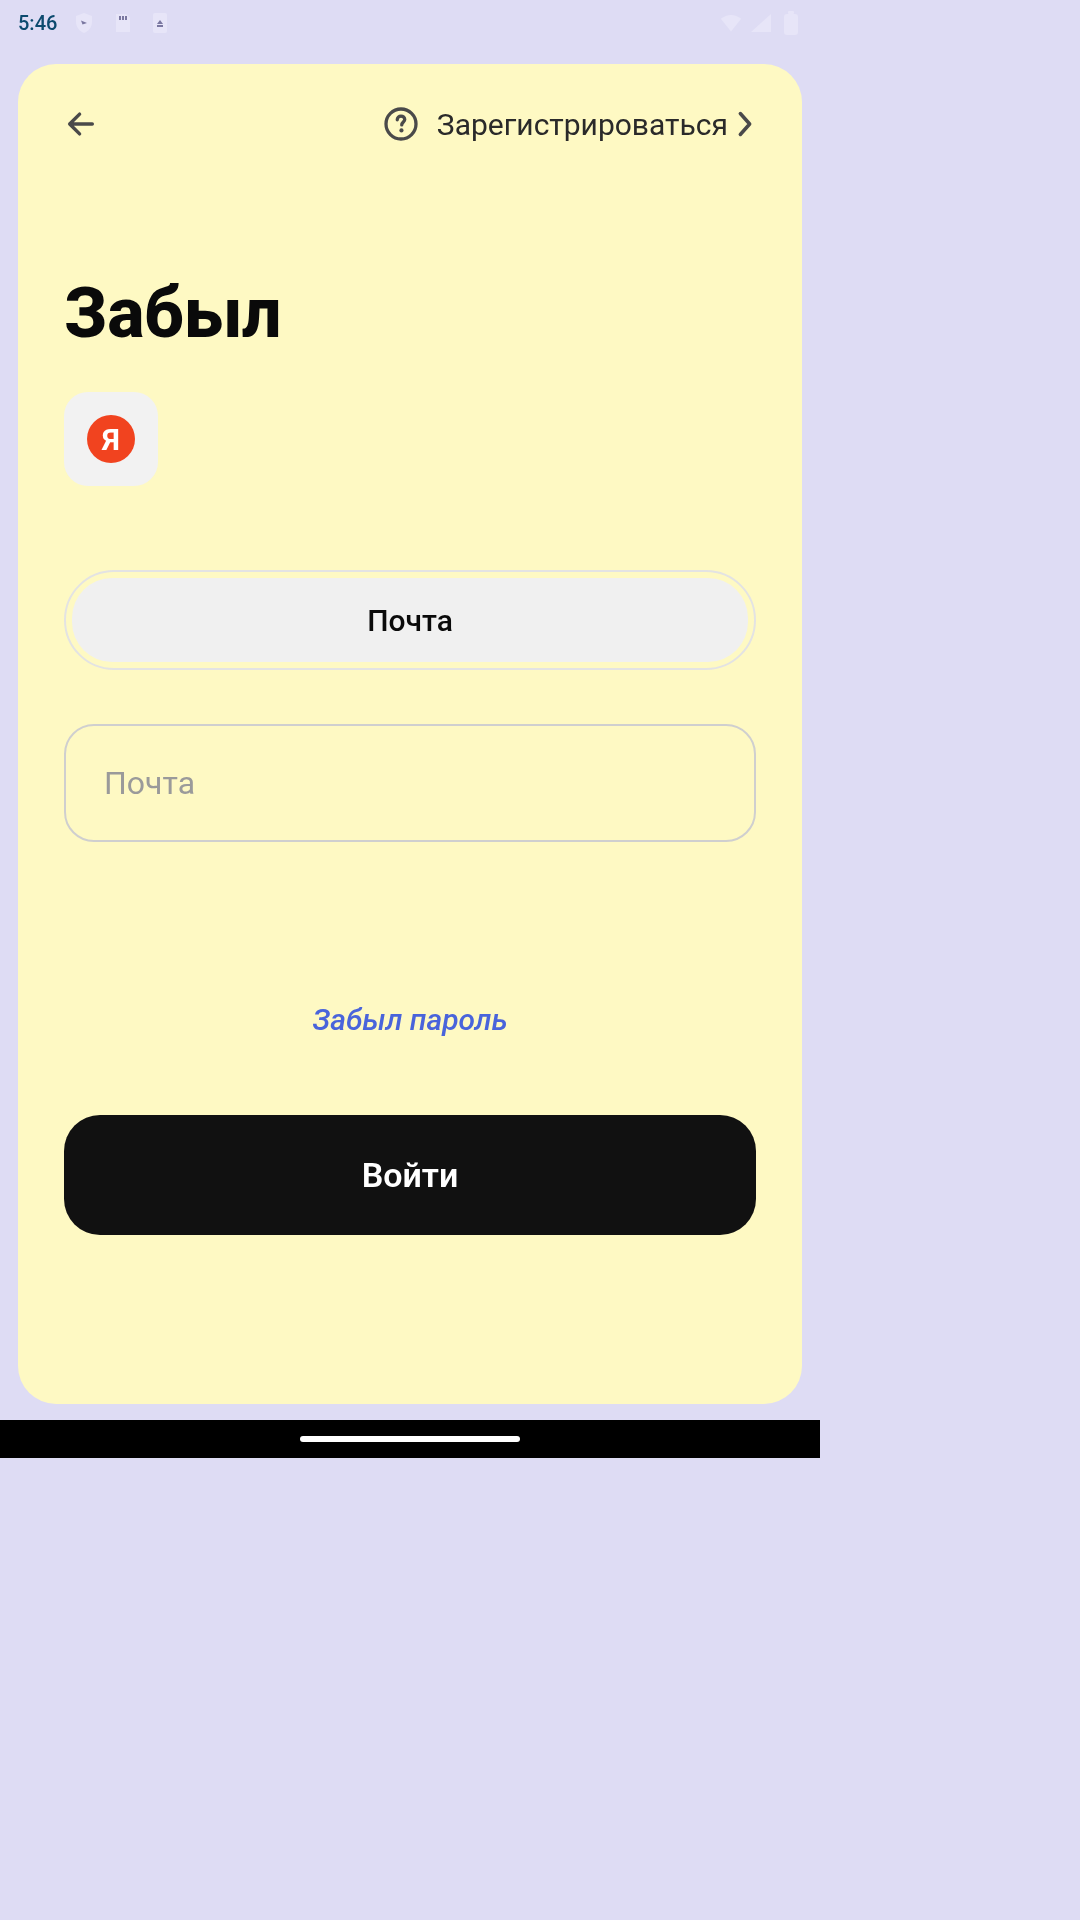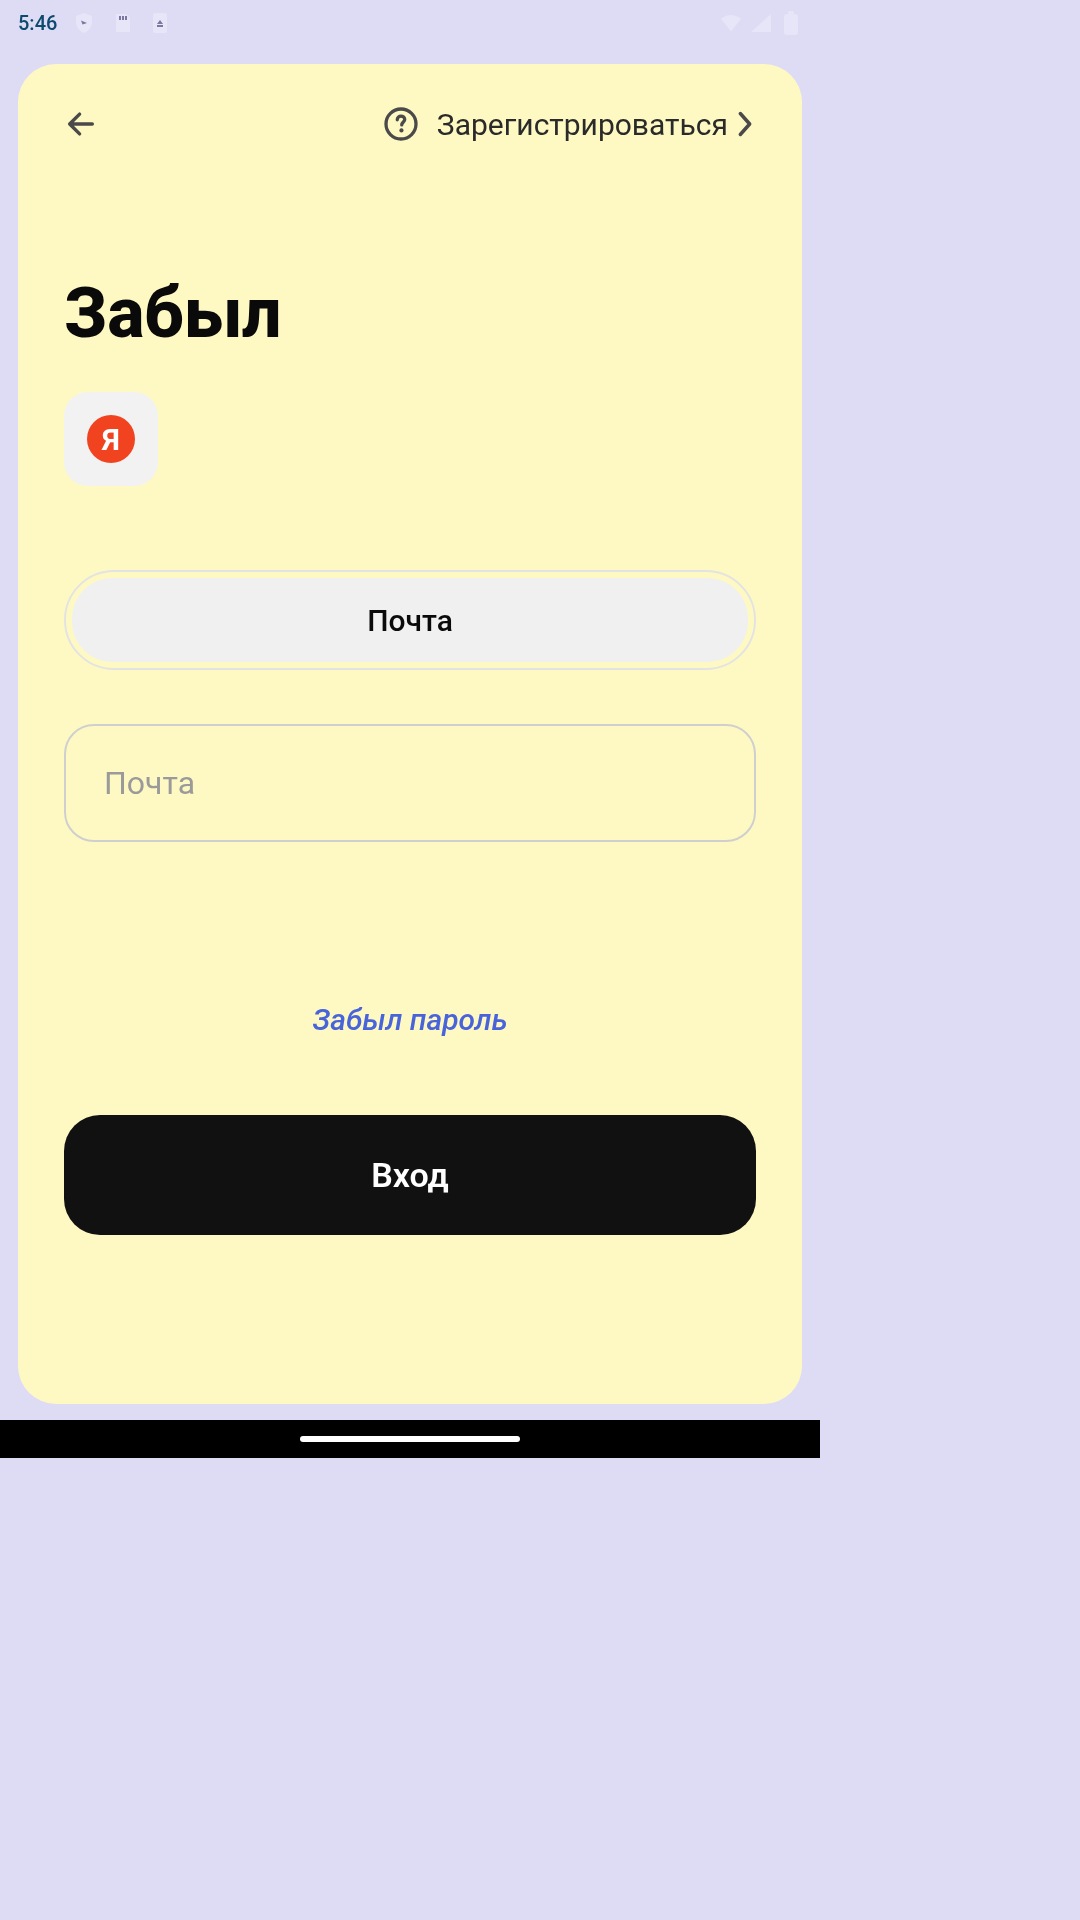--- a/index.html
+++ b/index.html
@@ -260,20 +260,20 @@
   <div class="input-field">
     <input type="text" placeholder="Почта" style="">
   </div>
 
 
   <div class="forgot-link">
     <span>Забыл пароль</span>
   </div>
 
   <div class="login-btn">
-    <span>Вход</span>
+    <span>Войти</span>
   </div>
 
 </div>
 
 <div class="nav-bar">
   <div class="nav-handle"></div>
 </div>
 
 </body></html>

